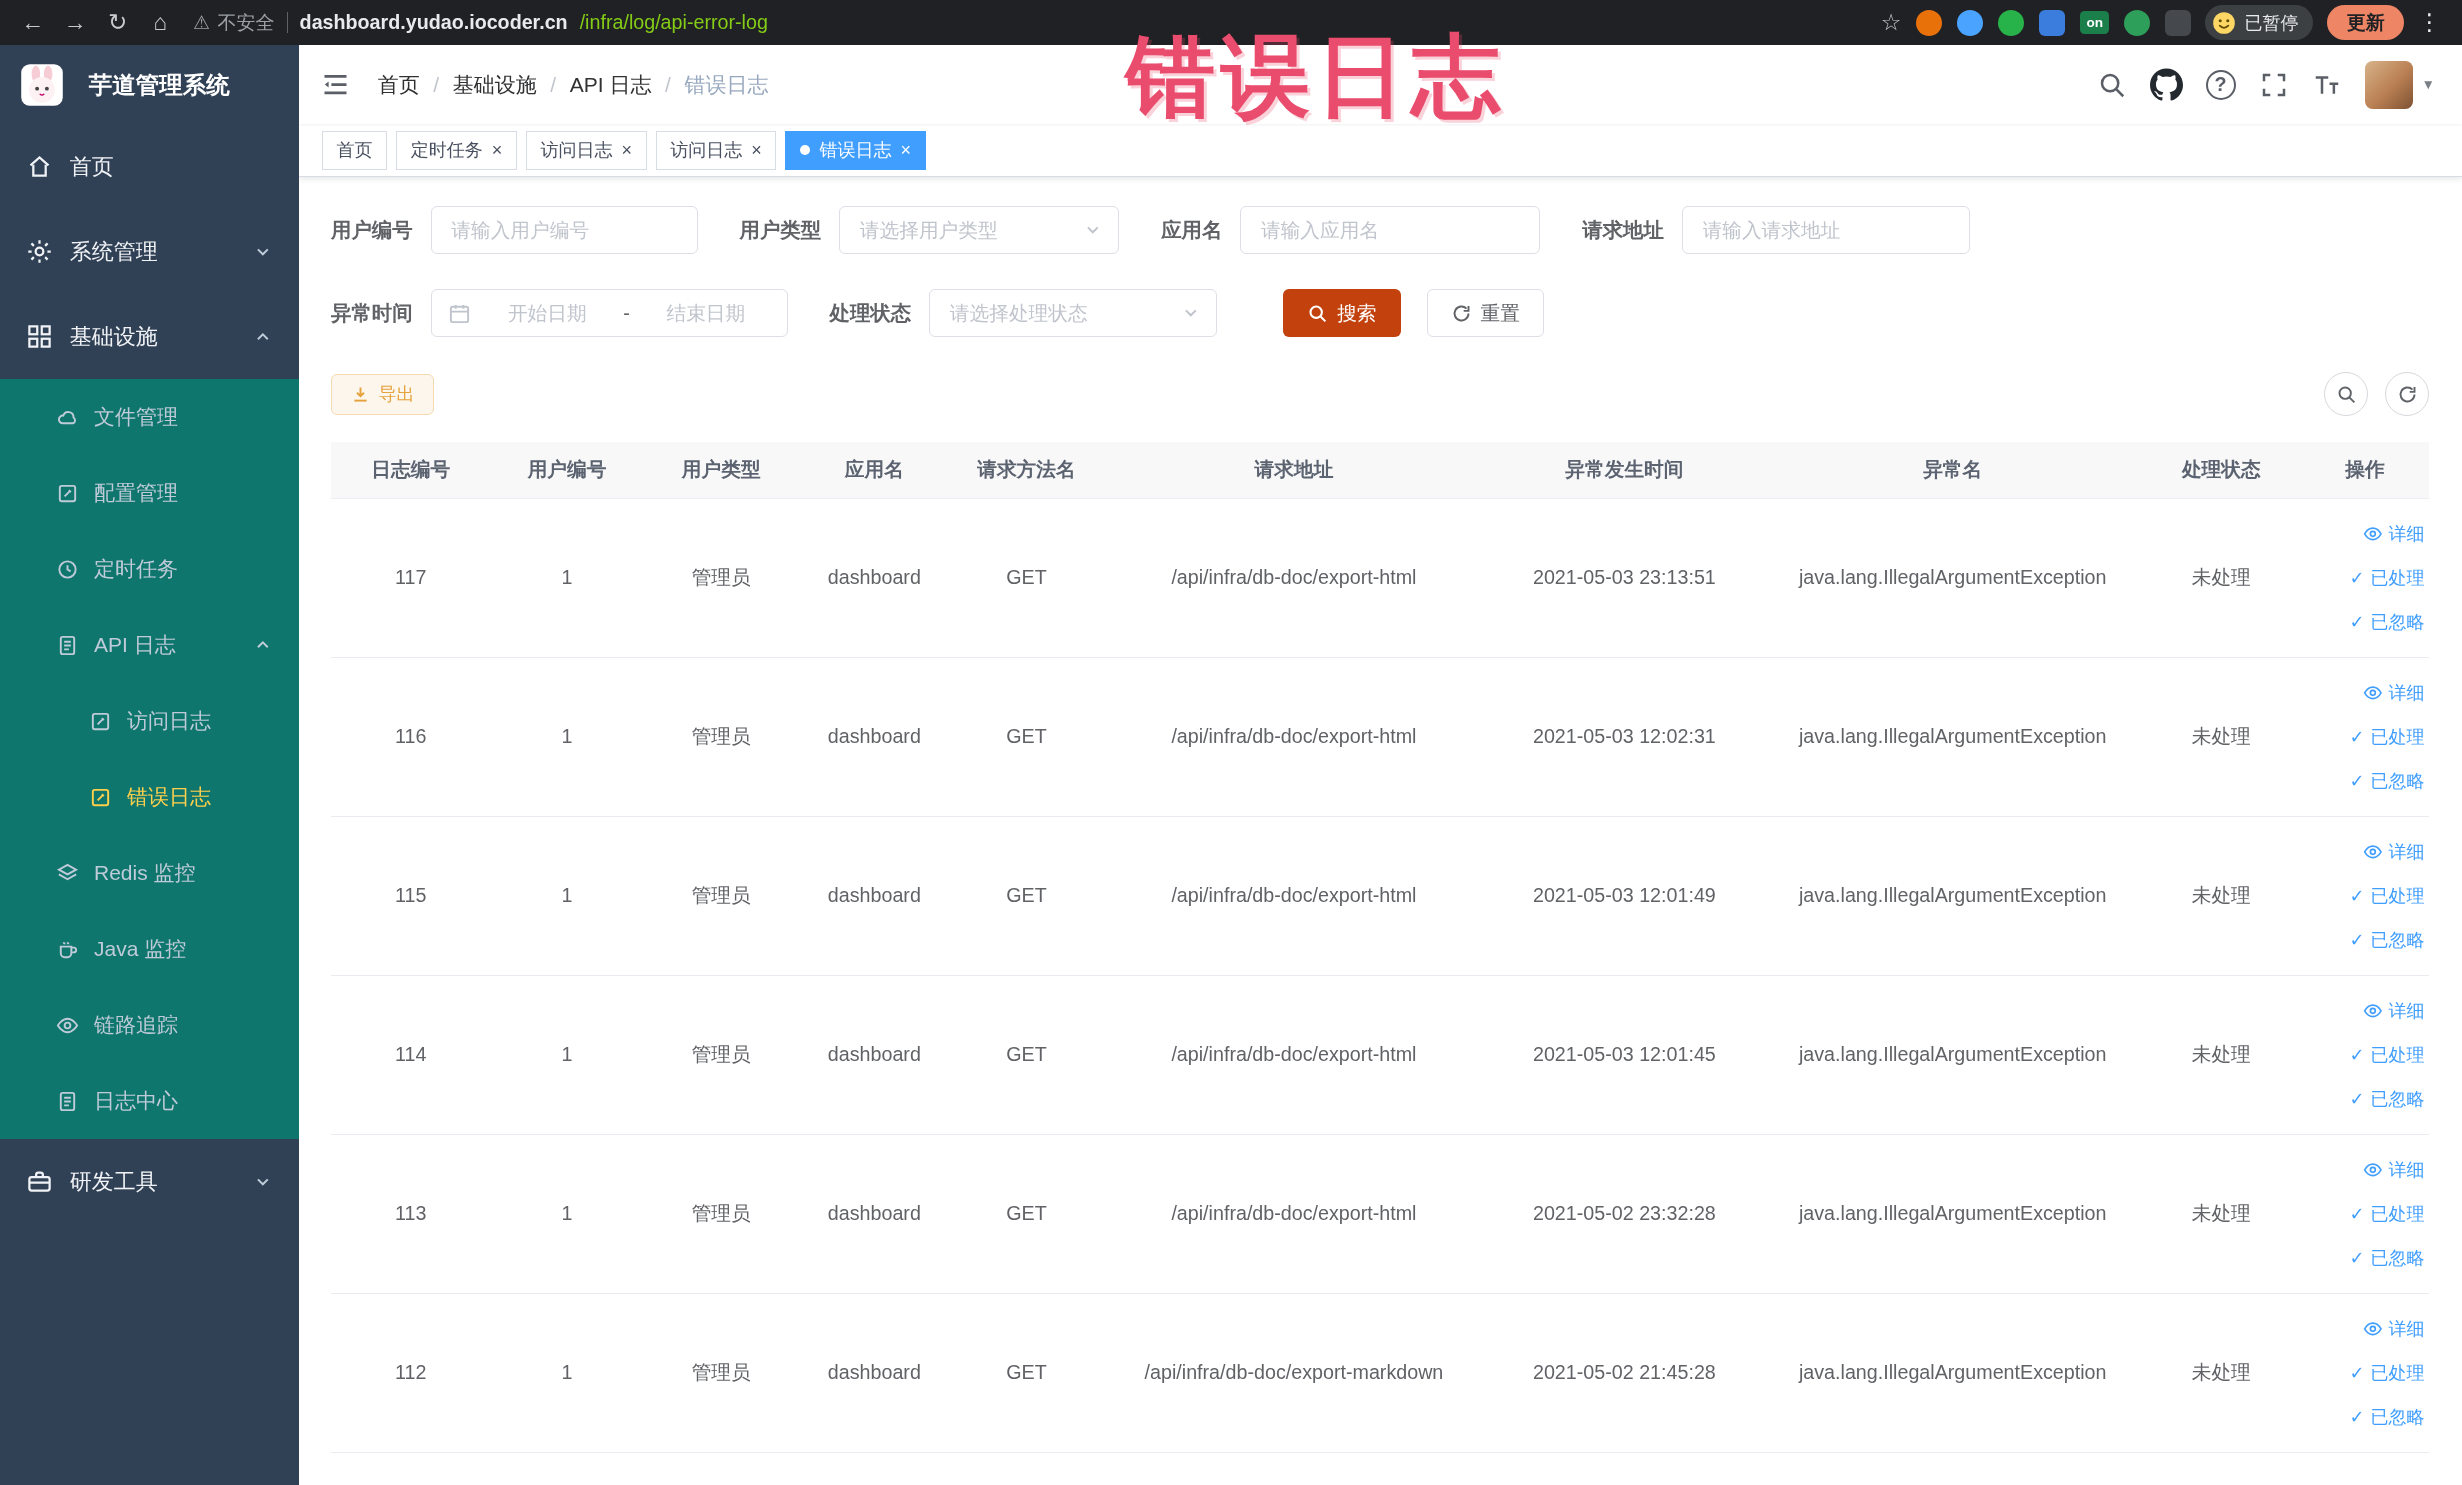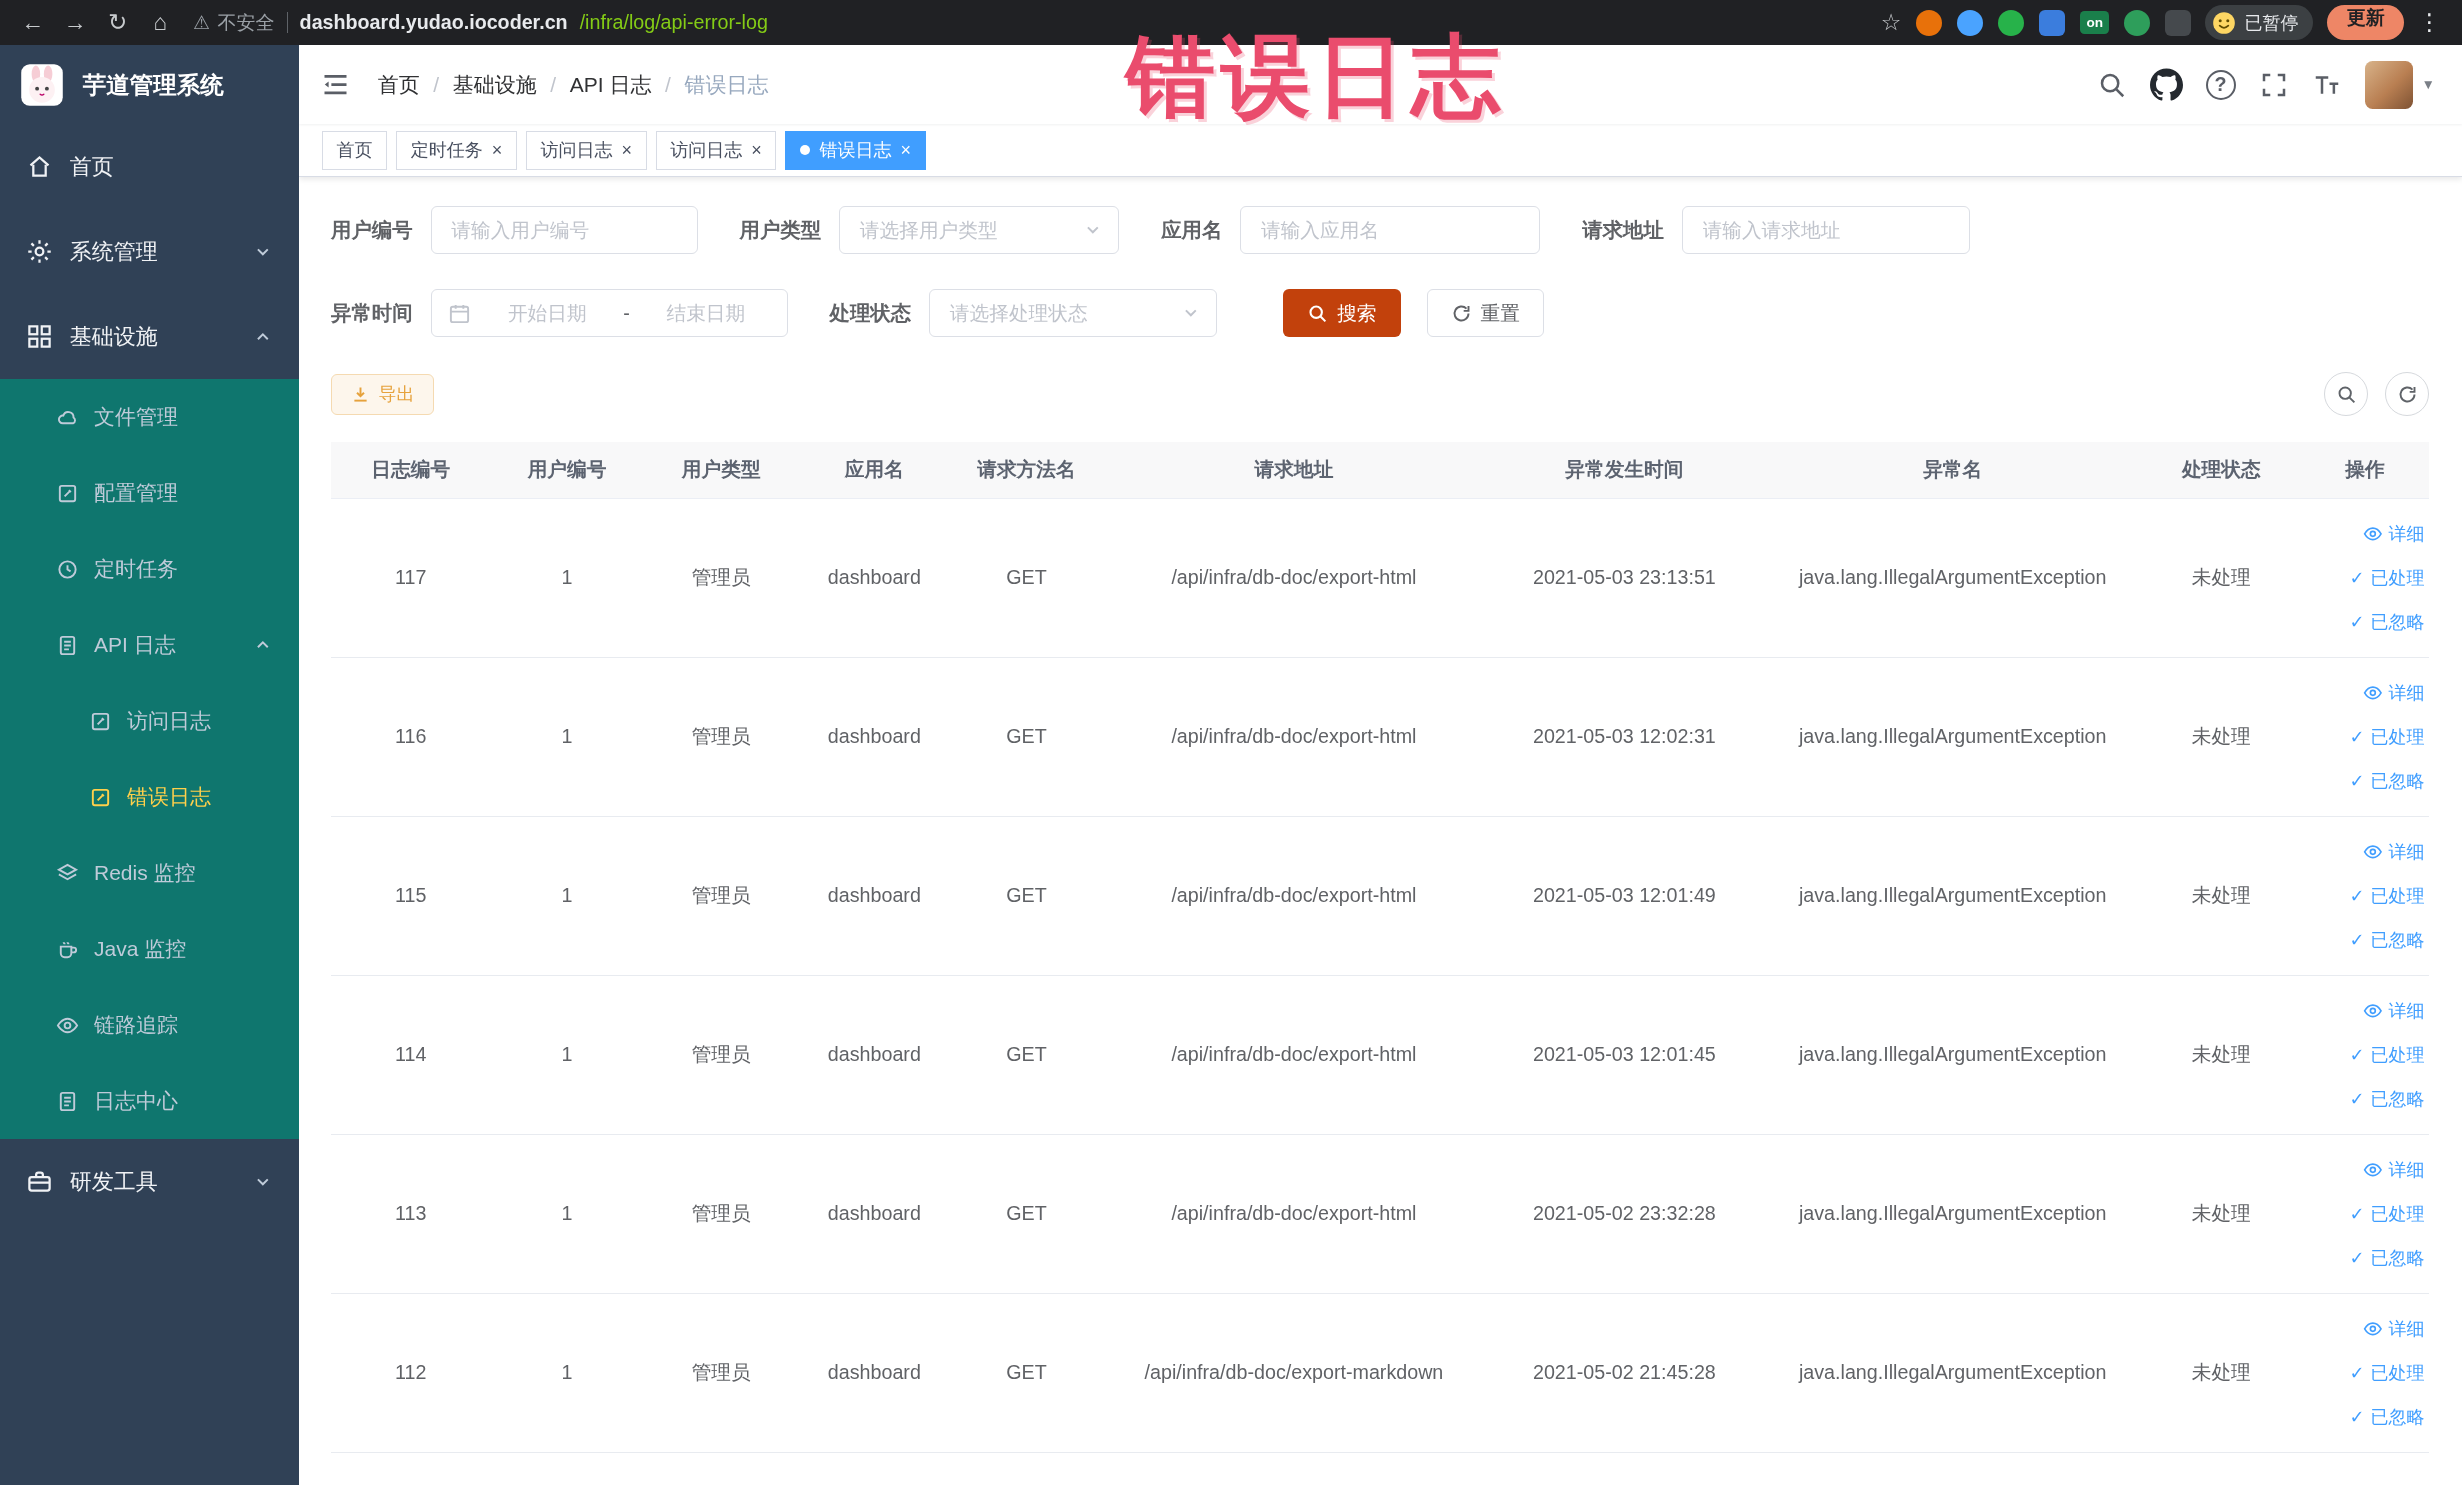--- a/index.html
+++ b/index.html
@@ -23,26 +23,26 @@
   .url-path { color:#84cc16; font-size:19.7px;text-align:right; }
   .extrow { display:flex; align-items:center; gap:15px; }
   .extdot { width:26px; height:26px; border-radius:50%; }
   .extsq  { width:26px; height:26px; border-radius:6px; }
   .ext-on { background:#1a7f4b; color:#fff; font-size:13.6px; font-weight:700;
     display:flex; align-items:center; justify-content:center; border-radius:4.5px; width:29px; height:23px; }
   .pausepill { background:#3c4043; border-radius:23px; height:35px; padding:0 15px 0 6px;
     display:flex; align-items:center; gap:7.6px; color:#e8eaed; font-size:18px; margin-left:6px; cursor:pointer; }
   .smiley { width:26px; height:26px; }
   .updatepill { background:#ee8666; color:#202124; border-radius:23px; height:35px; padding:0 19.7px;
-    display:flex; align-items:flex-start; font-size:19px; font-weight:700; margin-left:6px; cursor:pointer; }
+    display:flex; align-items:center; font-size:19px; font-weight:700; margin-left:6px; cursor:pointer; }
   .moreicon { color:#e8eaed; font-size:23px; padding:0 6px; cursor:pointer; }
 
   
   .sidebar { position:absolute; left:0; top:45px; width:299px; height:1440px; background:#304156; z-index:6; }
-  .logo { height:79px; display:flex; align-items:center; gap:19px; padding:0 19.7px;
+  .logo { height:79px; display:flex; align-items:center; gap:25px; padding:0 19.7px;
     color:#fff; font-weight:700; font-size:23.5px; cursor:pointer; }
   .logoimg { width:44px; height:44px; flex:none; }
   .mi { height:85px; display:flex; align-items:center; gap:16.7px; padding:0 26px;
     color:#f0f2f5; font-size:22px; cursor:pointer; }
   .smi { height:76px; display:flex; align-items:center; gap:15px; padding:0 26px 0 56px;
     color:#bfcbd9; font-size:21px; cursor:pointer; background:#0f766e; }
   .smi.lvl3 { padding-left:89px; }
   .smi.active { color:#ffd04b; }
   .ic { width:27px; height:27px; flex:none; }
   .ic24 { width:23px; height:23px; flex:none; }

